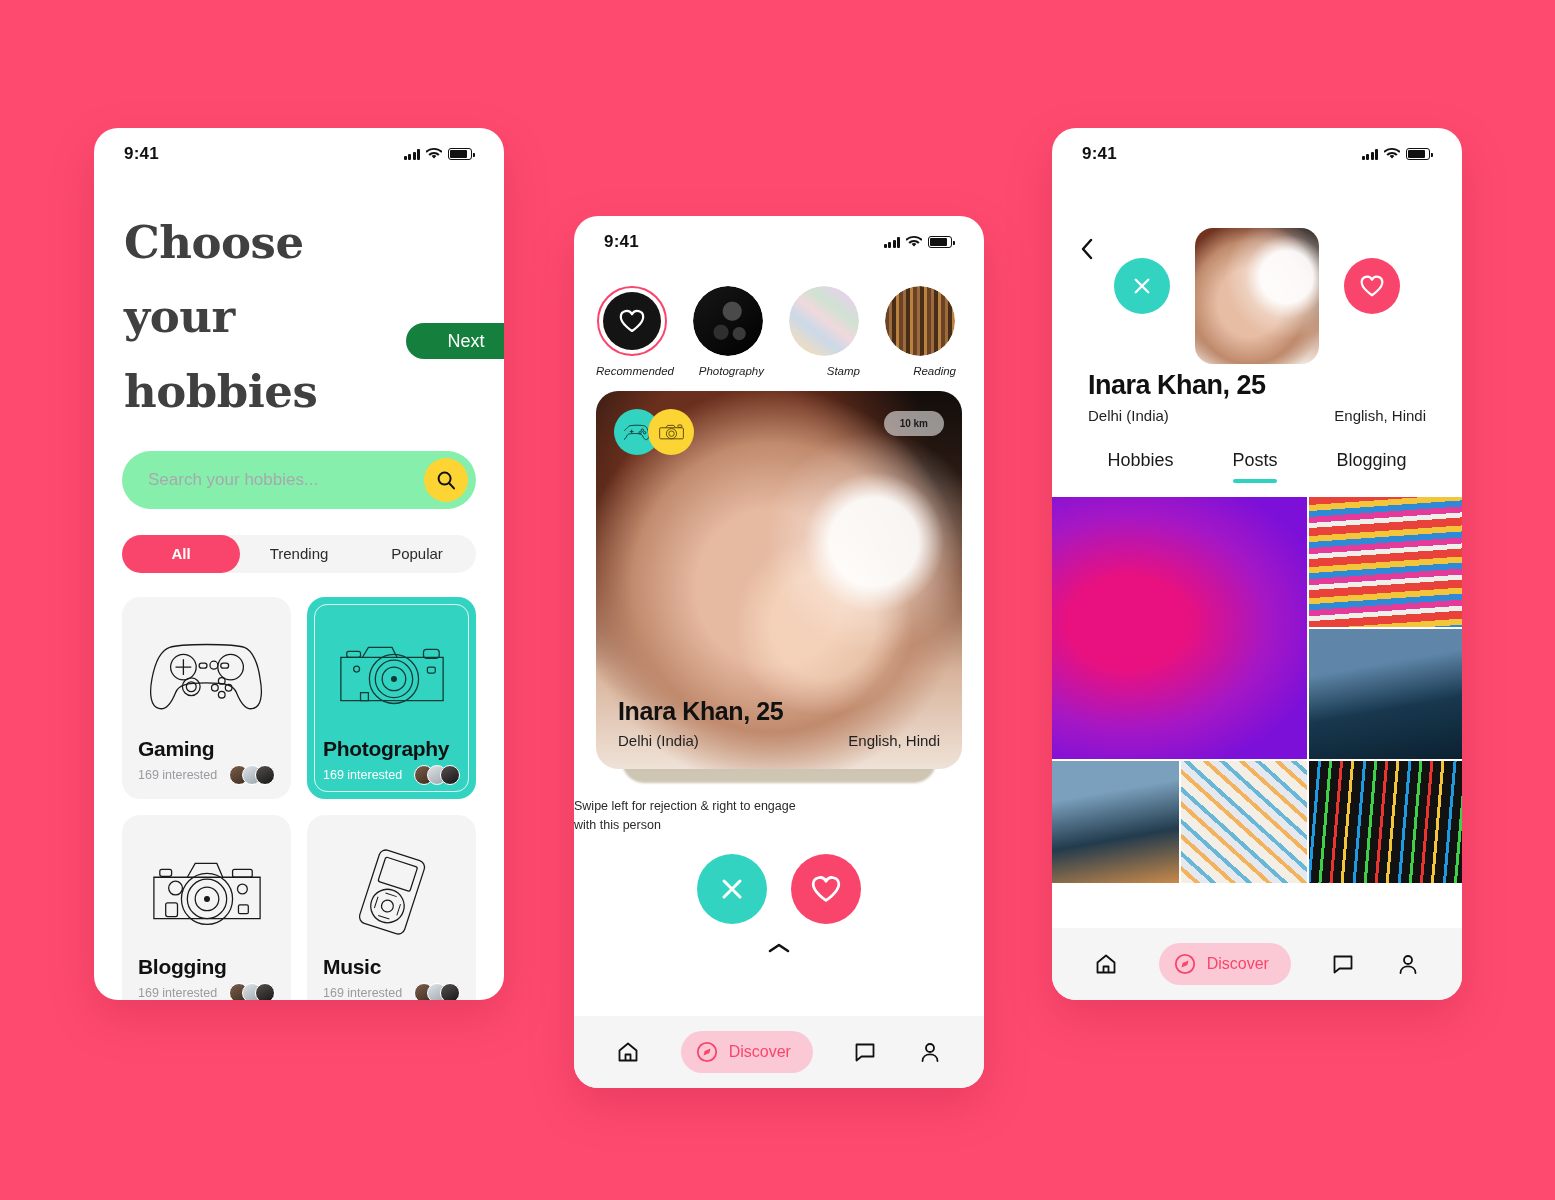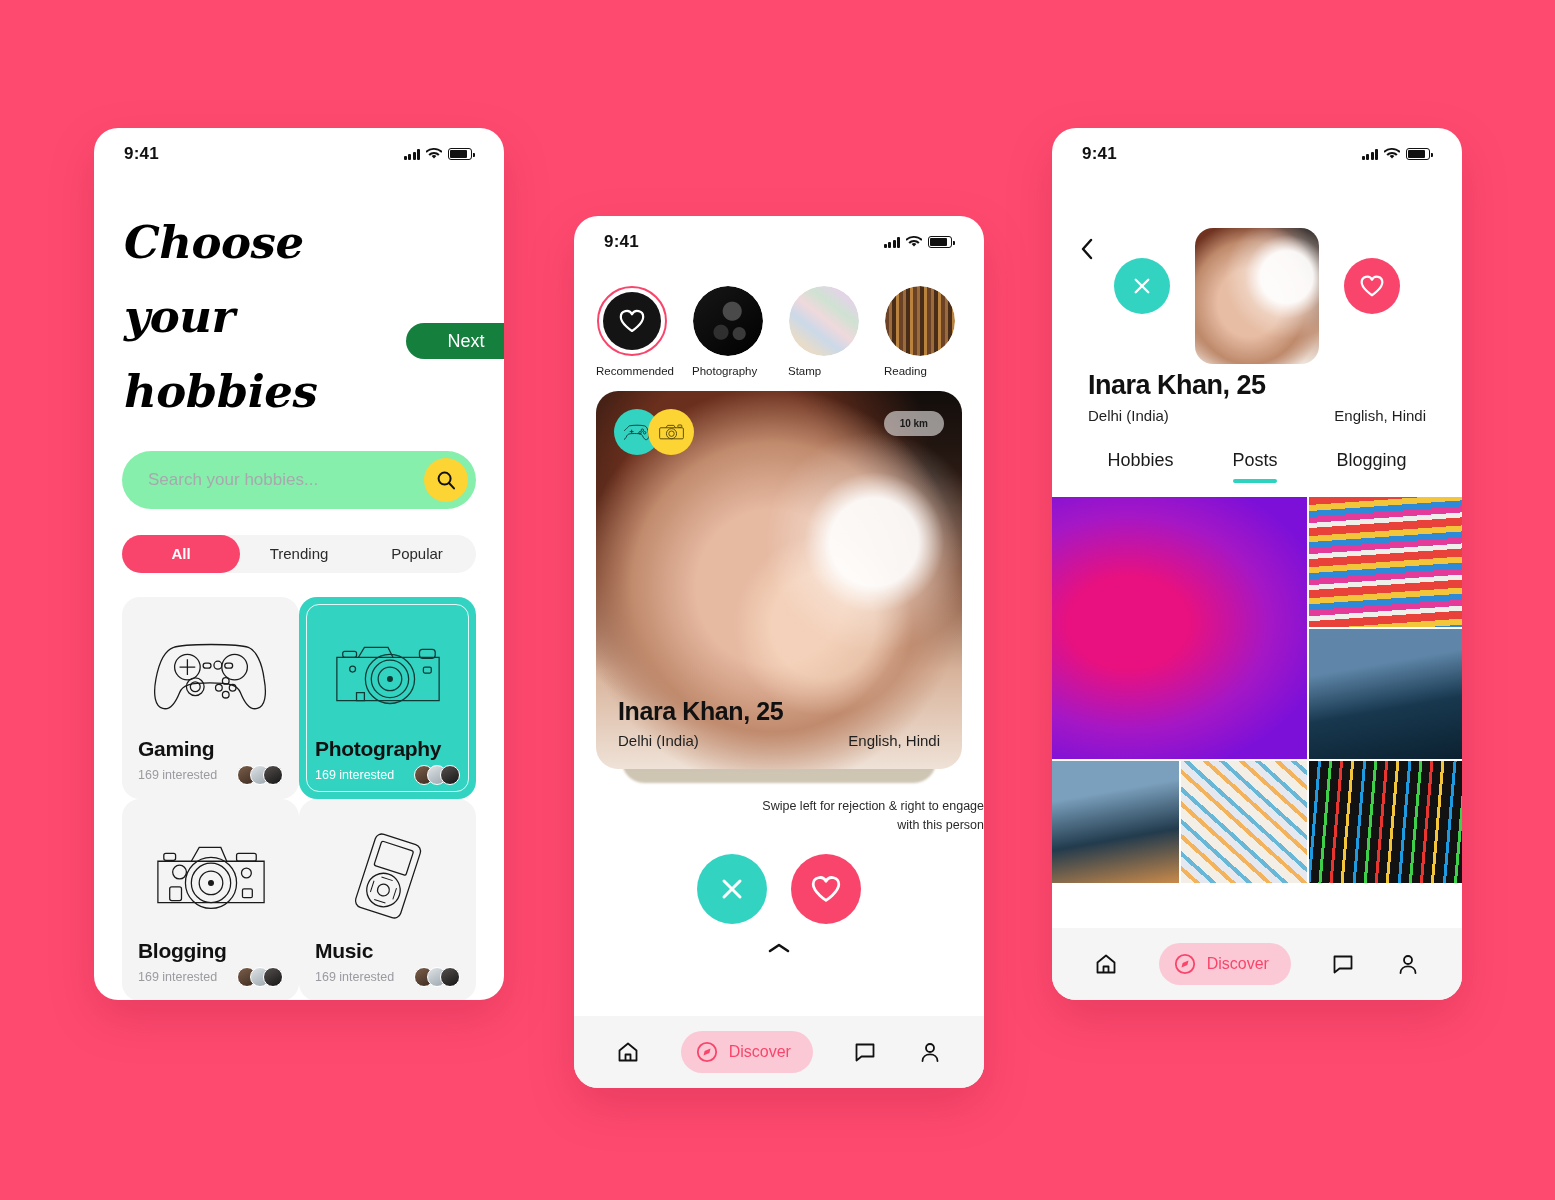--- a/index.html
+++ b/index.html
@@ -42,22 +42,22 @@
 
   
   .next-btn {
     position: absolute; right: -22px; top: 195px; width: 120px; height: 36px;
     background: #15803d; border-radius: 18px; color: #fff;
     display: flex; align-items: center; justify-content: center;
     font-size: 18px; font-weight: 400; cursor: pointer; z-index: 6;
   }
   .script-title {
     margin: 26px 0 0 30px; width: 300px;
-    font-family: "DejaVu Serif", serif; font-style: italic; font-weight: 700;
-    font-size: 45px; line-height: 1.65; color: #000000;
+    font-family: "DejaVu Serif", serif; font-weight: 700;
+    font-size: 45px; line-height: 1.65; color: #404040;
     letter-spacing: -0.5px;
   }
   .script-title .l2 { display: block; }
 
   .searchbar {
     margin: 22px 28px 0 28px; height: 58px; background: #86efac;
     border-radius: 29px; display: flex; align-items: center;
     padding: 0 8px 0 26px;
   }
   .searchbar input {
@@ -76,21 +76,21 @@
   }
   .seg div {
     flex: 1; height: 38px; border-radius: 19px; display: flex;
     align-items: center; justify-content: center;
     font-size: 15px; color: #2b2b2b; cursor: pointer;
   }
   .seg div.on { background: #f9456b; color: #fff; font-weight: 700; }
 
   .hgrid {
     margin: 24px 28px 0 28px; display: grid;
-    grid-template-columns: 1fr 1fr; gap: 0;
+    grid-template-columns: 1fr 1fr; gap: 16px;
   }
   .hcard {
     height: 202px; border-radius: 18px; background: #f4f4f5;
     padding: 14px 16px 14px 16px; position: relative; cursor: pointer;
     display: flex; flex-direction: column;
   }
   .hcard.sel { background: #33d3c2; }
   .hcard.sel:after {
     content:""; position:absolute; inset:7px; border:1.6px solid rgba(255,255,255,.85);
     border-radius: 13px; pointer-events:none;
@@ -106,21 +106,21 @@
     display:block; width: 20px; height: 20px; border-radius:50%;
     border: 1.6px solid #fff; margin-left: -7px;
   }
   .avstack i:first-child { margin-left: 0; }
   .av-a { background: linear-gradient(150deg,#7b5e4a,#3d2c21); }
   .av-b { background: linear-gradient(150deg,#dfe3e6,#9aa6ad); }
   .av-c { background: linear-gradient(150deg,#55504e,#161616); }
 
   
   .cats { display: flex; padding: 18px 0 0 22px; gap: 24px; }
-  .cat { width: 72px; text-align: left; cursor: pointer; flex-shrink: 0; }
+  .cat { width: 72px; text-align: right; cursor: pointer; flex-shrink: 0; font-style: italic; }
   .cat .bubble {
     width: 70px; height: 70px; border-radius: 50%; margin: 0 auto;
     overflow: hidden; position: relative;
   }
   .cat.active .bubble { border: 2.5px solid #f9456b; padding: 4px; }
   .cat .fill { width: 100%; height: 100%; border-radius: 50%;
                display:flex; align-items:center; justify-content:center; }
   .cat .clabel { font-size: 11.5px; color: #1c1c1c; margin-top: 9px; white-space: nowrap; }
   .fill-rec { background: #141414; }
   .fill-photo { background:
@@ -164,21 +164,21 @@
     background: rgba(255,255,255,.55); border-radius: 16px;
     font-size: 10px; font-weight: 700; color:#1a1a1a;
     backdrop-filter: blur(3px);
   }
   .cardinfo { position:absolute; left:0; right:0; bottom: 20px; padding: 0 22px; }
   .cardinfo .nm { font-size: 25px; font-weight: 700; color:#111; letter-spacing:-.4px; }
   .cardinfo .sub { display:flex; justify-content:space-between; margin-top: 6px; }
   .cardinfo .sub span { font-size: 15px; color:#1f1f1f; }
 
   .swipehint {
-    text-align:right; margin-top: 14px; font-size: 12.5px;
+    text-align:left; margin-top: 14px; font-size: 12.5px;
     color:#2a2a2a; line-height: 1.55;
   }
   .actions { display:flex; justify-content:center; gap: 24px; margin-top: 18px; }
   .act { width: 70px; height: 70px; border-radius:50%; display:flex;
          align-items:center; justify-content:center; cursor:pointer; }
   .act-no { background: #33d3c2; }
   .act-yes { background: #f9456b; }
   .chevup { text-align:center; margin-top: 16px; }
 
   

